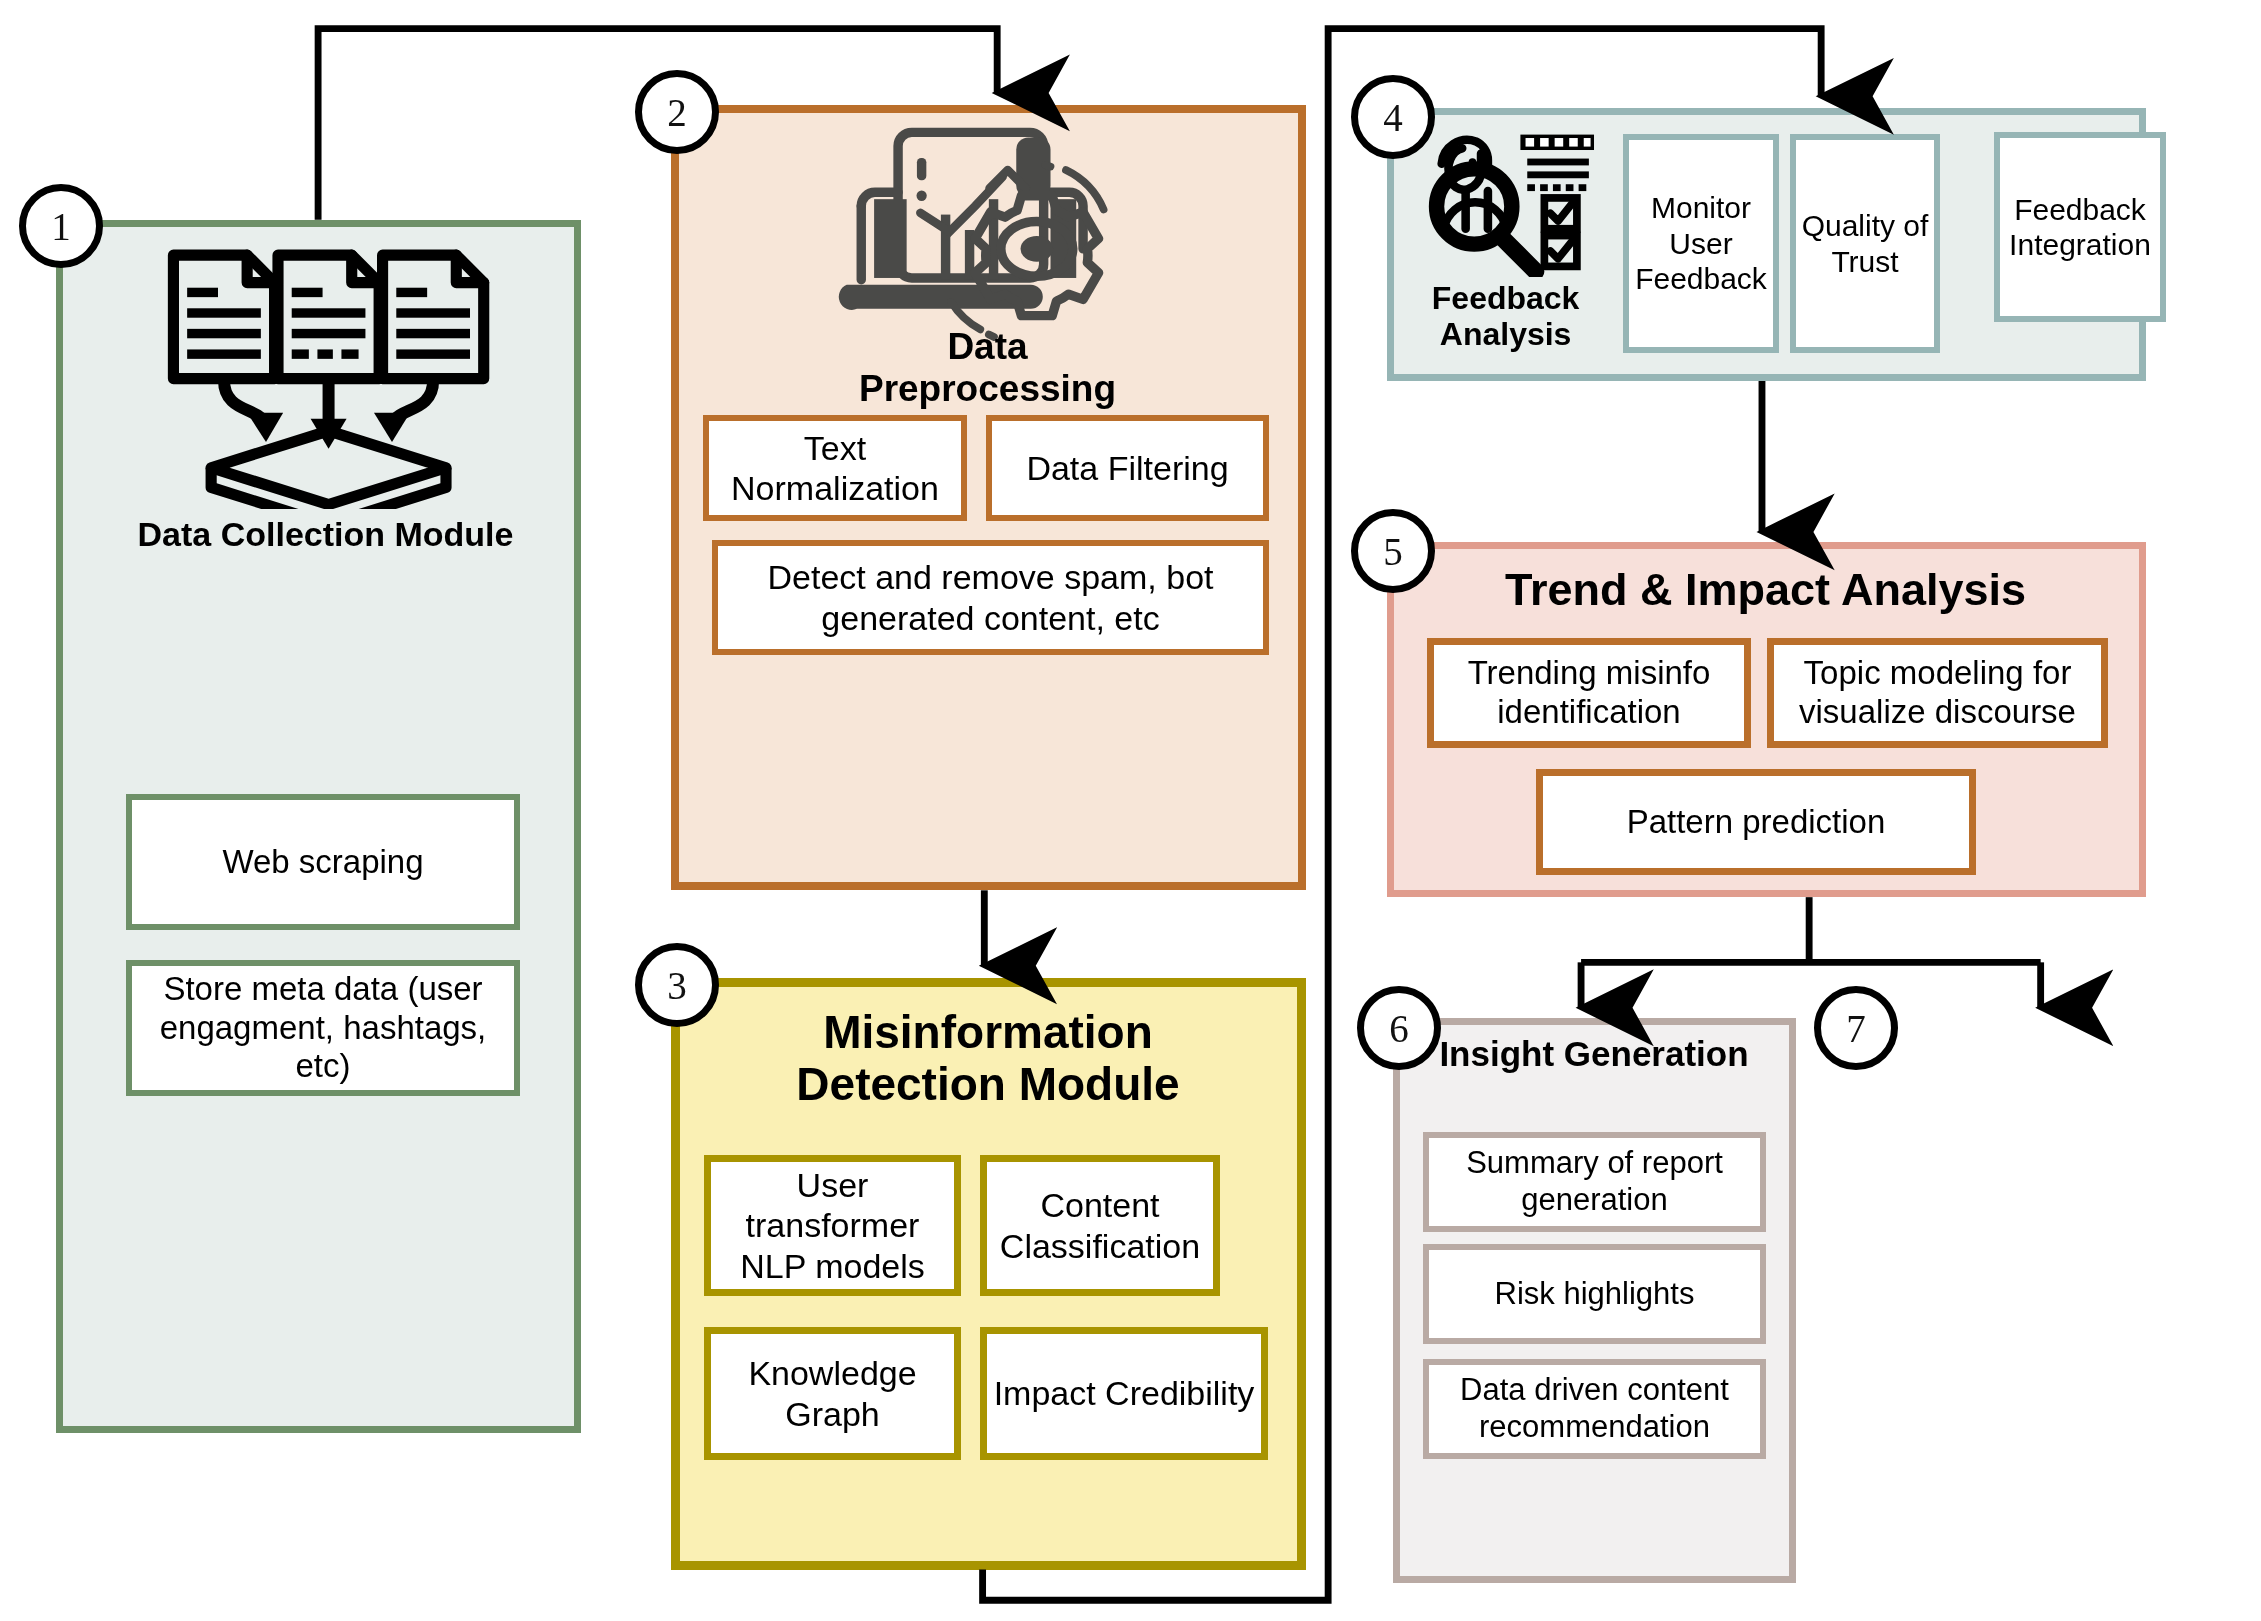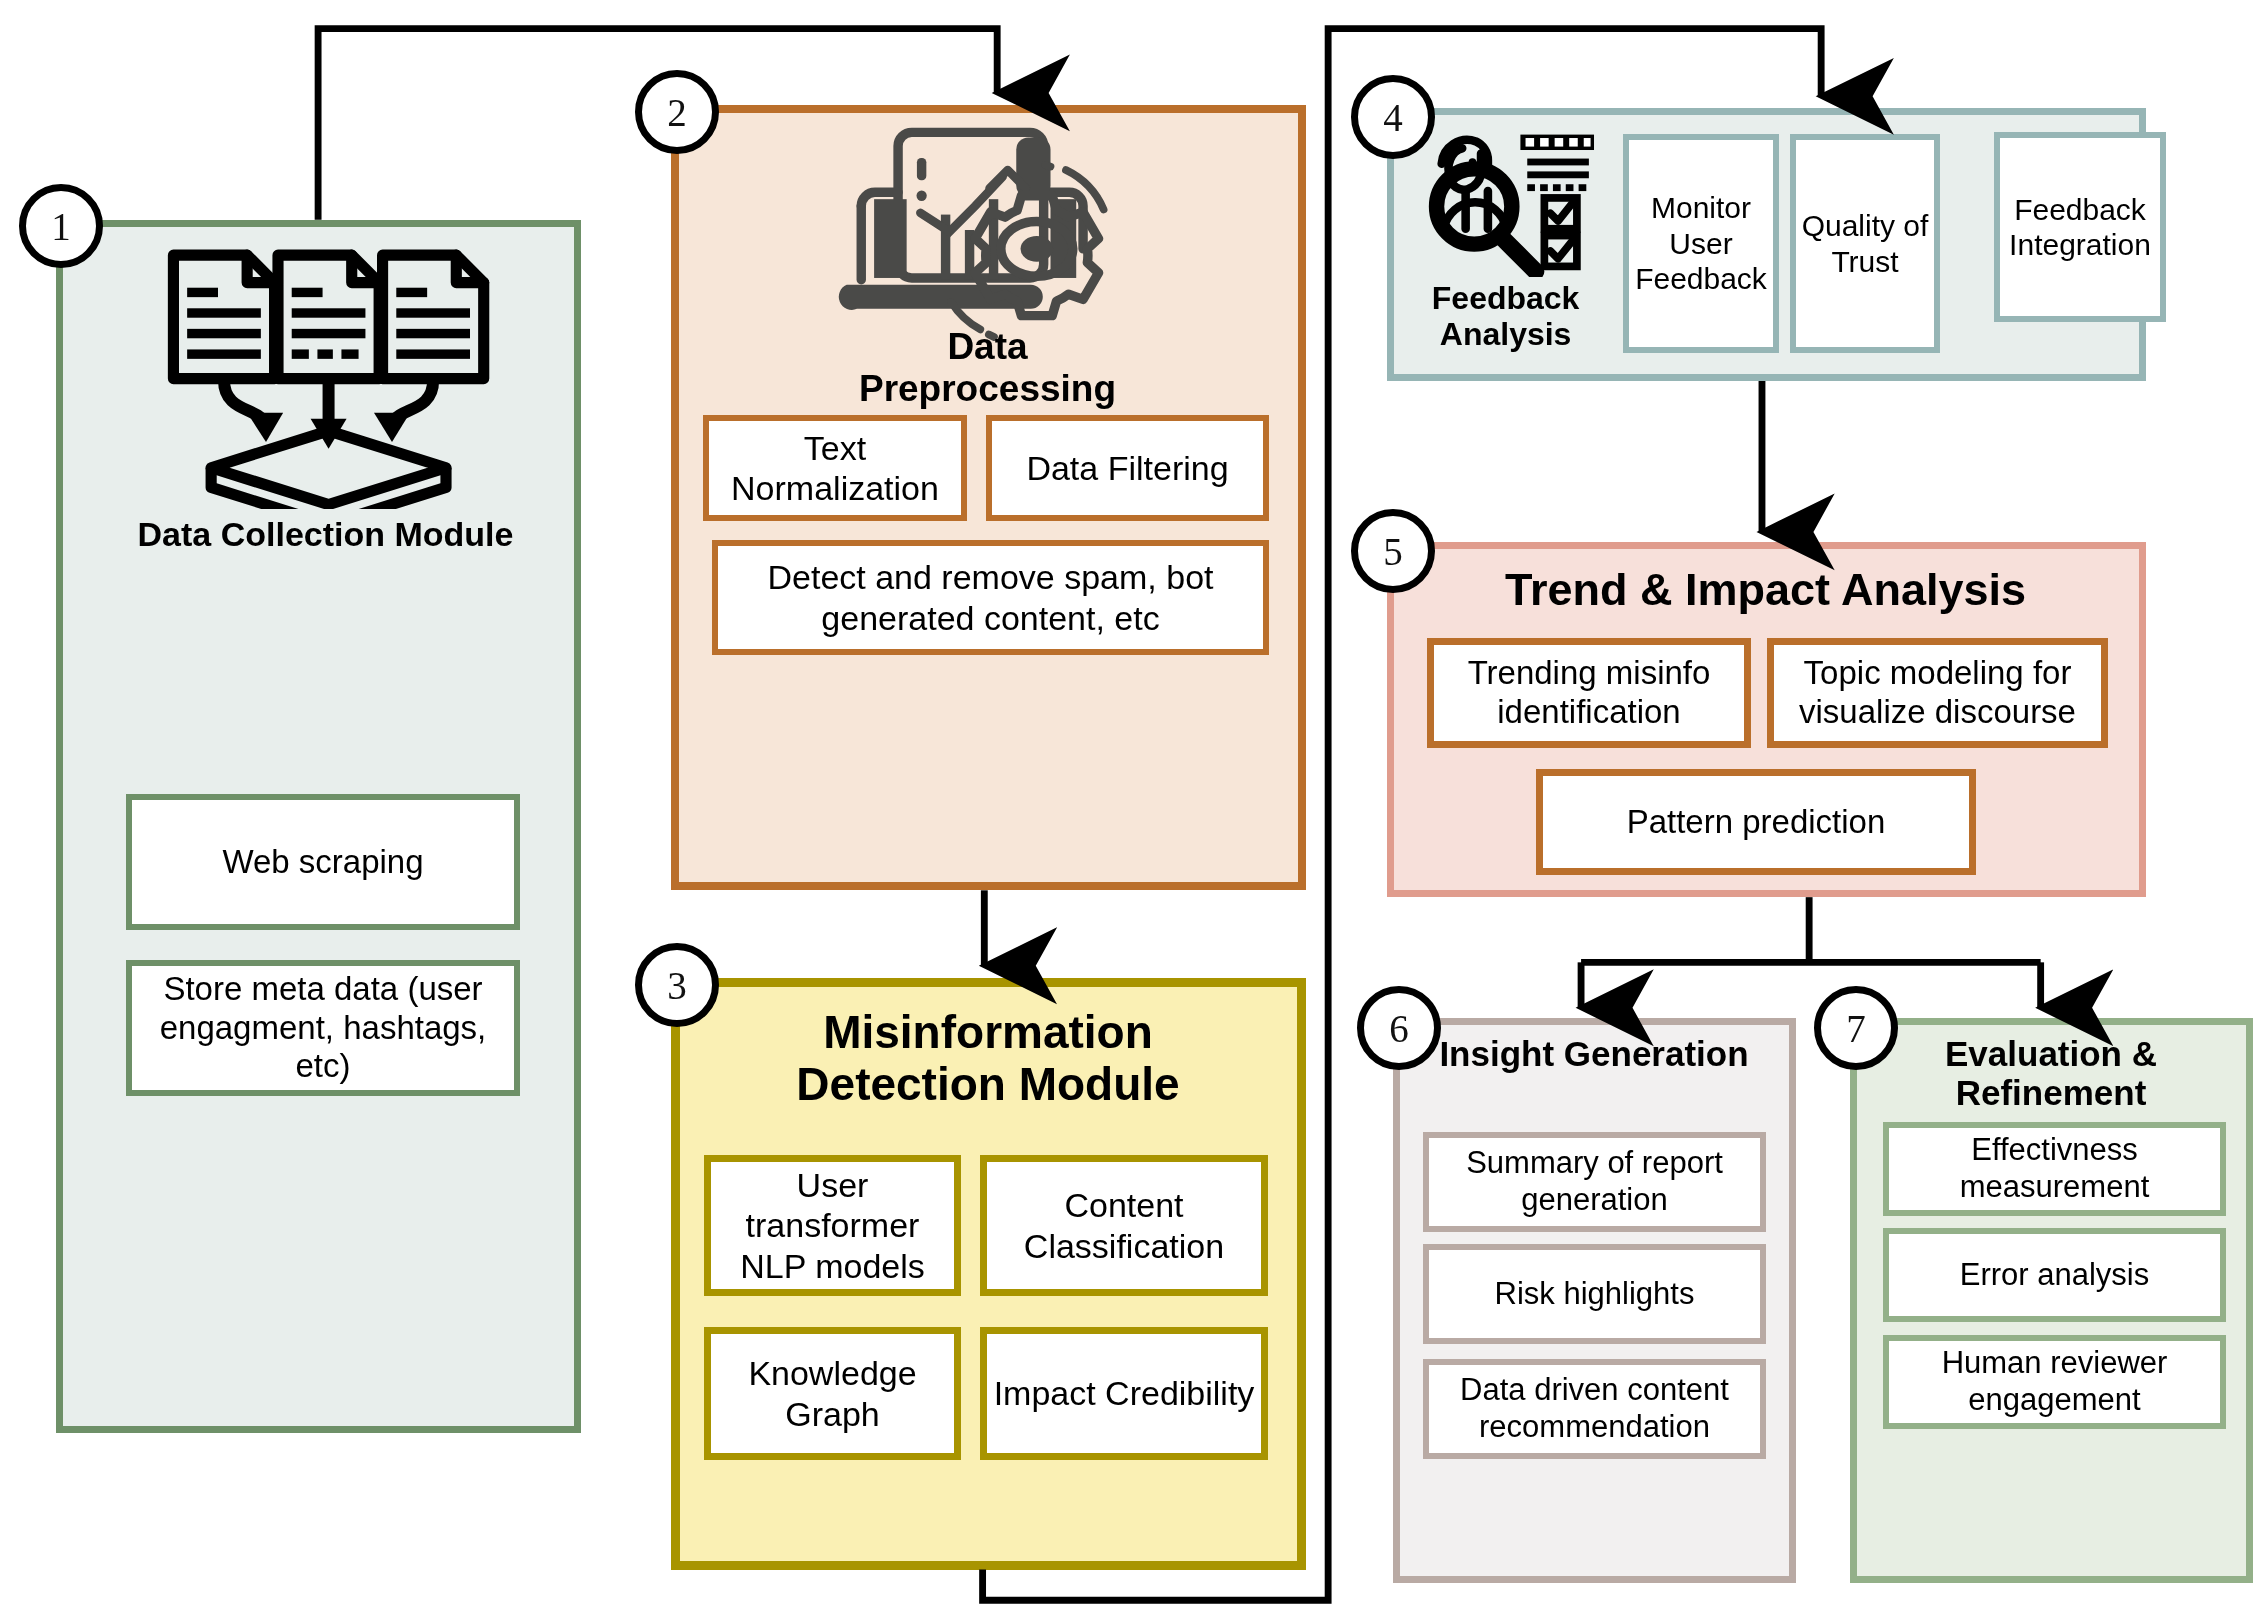--- a/index.html
+++ b/index.html
@@ -197,21 +197,21 @@
     <span>3</span>
   </div>
 
   <div class="module" id="m3">
     <div class="mtitle" style="position:absolute;left:0;top:19px;width:616px;">
       <div>Misinformation</div>
       <div>Detection Module</div>
     </div>
 
     <div class="subbox" style="position:absolute;left:24px;top:168px;width:257px;height:141px;">User transformer NLP models</div>
-    <div class="subbox" style="position:absolute;left:300px;top:168px;width:288px;height:141px;">Content Classification</div>
+    <div class="subbox" style="position:absolute;left:300px;top:168px;width:240px;height:141px;">Content Classification</div>
     <div class="subbox" style="position:absolute;left:24px;top:340px;width:257px;height:133px;">Knowledge Graph</div>
     <div class="subbox" style="position:absolute;left:300px;top:340px;width:288px;height:133px;">Impact Credibility</div>
   </div>
 
   <div class="badge" style="left:1351px;top:75px;">
     <span>4</span>
   </div>
 
   <div class="module" id="m4">
     <div class="icon-wrap" style="position:absolute;left:15.4px;top:8.6px;width:197px;height:154px;">
@@ -292,25 +292,15 @@
 
     <div class="subbox" style="position:absolute;left:23px;top:63px;width:343px;height:100px;">Summary of report generation</div>
     <div class="subbox" style="position:absolute;left:23px;top:175px;width:343px;height:100px;">Risk highlights</div>
     <div class="subbox" style="position:absolute;left:23px;top:290px;width:343px;height:100px;">Data driven content recommendation</div>
   </div>
 
   <div class="badge" style="left:1814px;top:986px;">
     <span>7</span>
   </div>
 
-  <div class="module" id="m7">
-    <div class="mtitle" style="position:absolute;left:0;top:8.6px;width:388px;">
-      <div>Evaluation &amp;</div>
-      <div>Refinement</div>
-    </div>
-
-    <div class="subbox" style="position:absolute;left:26px;top:97px;width:343px;height:94px;">Effectivness measurement</div>
-    <div class="subbox" style="position:absolute;left:26px;top:203px;width:343px;height:94px;">Error analysis</div>
-    <div class="subbox" style="position:absolute;left:26px;top:310px;width:343px;height:94px;">Human reviewer engagement</div>
-  </div>
 
 </div>
 
 
 </body></html>

